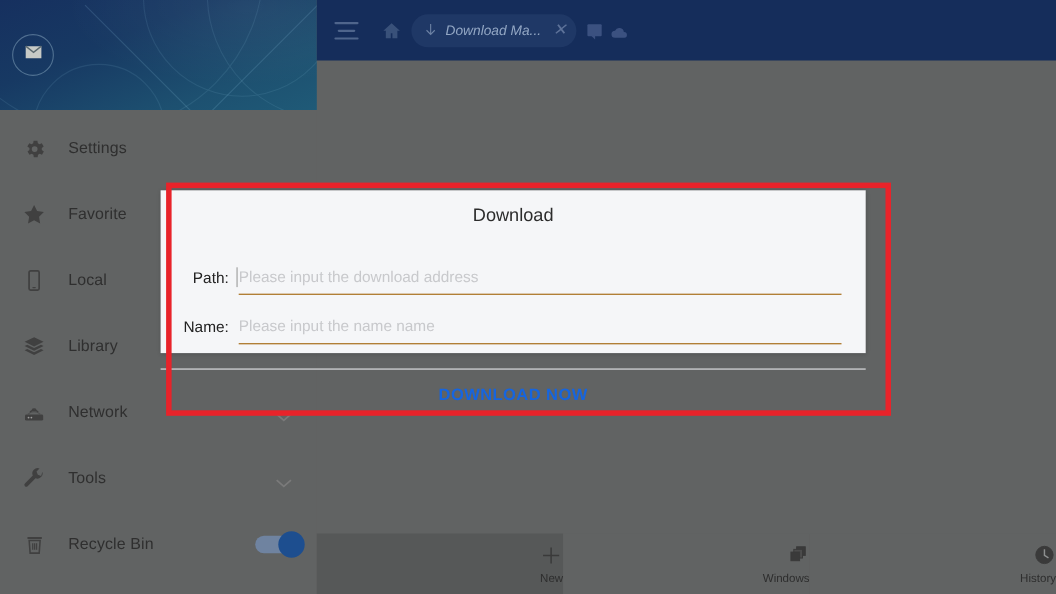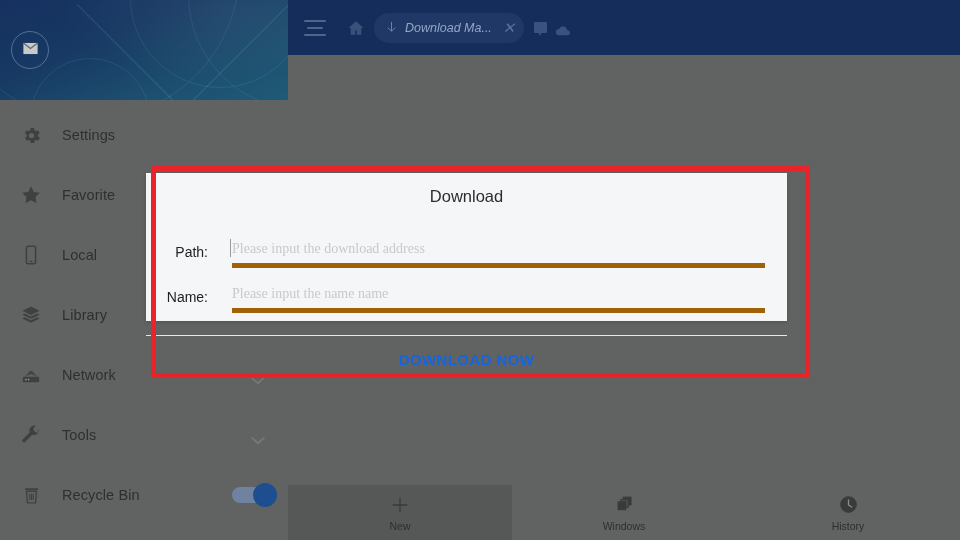--- a/index.html
+++ b/index.html
@@ -175,21 +175,21 @@
   
   .bottombar {
     position: absolute;
     left: 288px; top: 485px;
     width: 672px; height: 55px;
     display: flex;
   }
   .bb-item {
     flex: 1 1 0;
     display: flex; flex-direction: column;
-    align-items: center; justify-content: center;
+    align-items: flex-end; justify-content: center;
     gap: 4px;
     background: #616363;
   }
   .bb-item.active { background: #565858; }
   .bb-ico { height: 22px; display: flex; align-items: center; justify-content: center; }
   .bb-ico svg { fill: #3a3a3a; stroke: #3a3a3a; }
   .bb-label { font-size: 10.5px; color: #2e2e2e; }
 
   
   .modal-highlight {
@@ -223,25 +223,24 @@
   .field-label {
     font-size: 14px;
     color: #222;
     width: 52px;
     text-align: right;
     padding-bottom: 8px;
     flex: 0 0 52px;
   }
   .field-input {
     flex: 1 1 auto;
-    margin-left: 24px;
-    border-bottom: 5px solid #a16207;
+    margin-left: 9px;
+    border-bottom: 1px solid #a16207;
     padding-bottom: 6px;
     position: relative;
-    font-family: Liberation Serif, serif;
   }
   .field-input .ph {
     font-size: 14px;
     color: #c8c9cc;
   }
   .caret {
     position: absolute;
     left: -2px; top: 0px;
     width: 1px; height: 18px;
     background: #9a9a9a;

